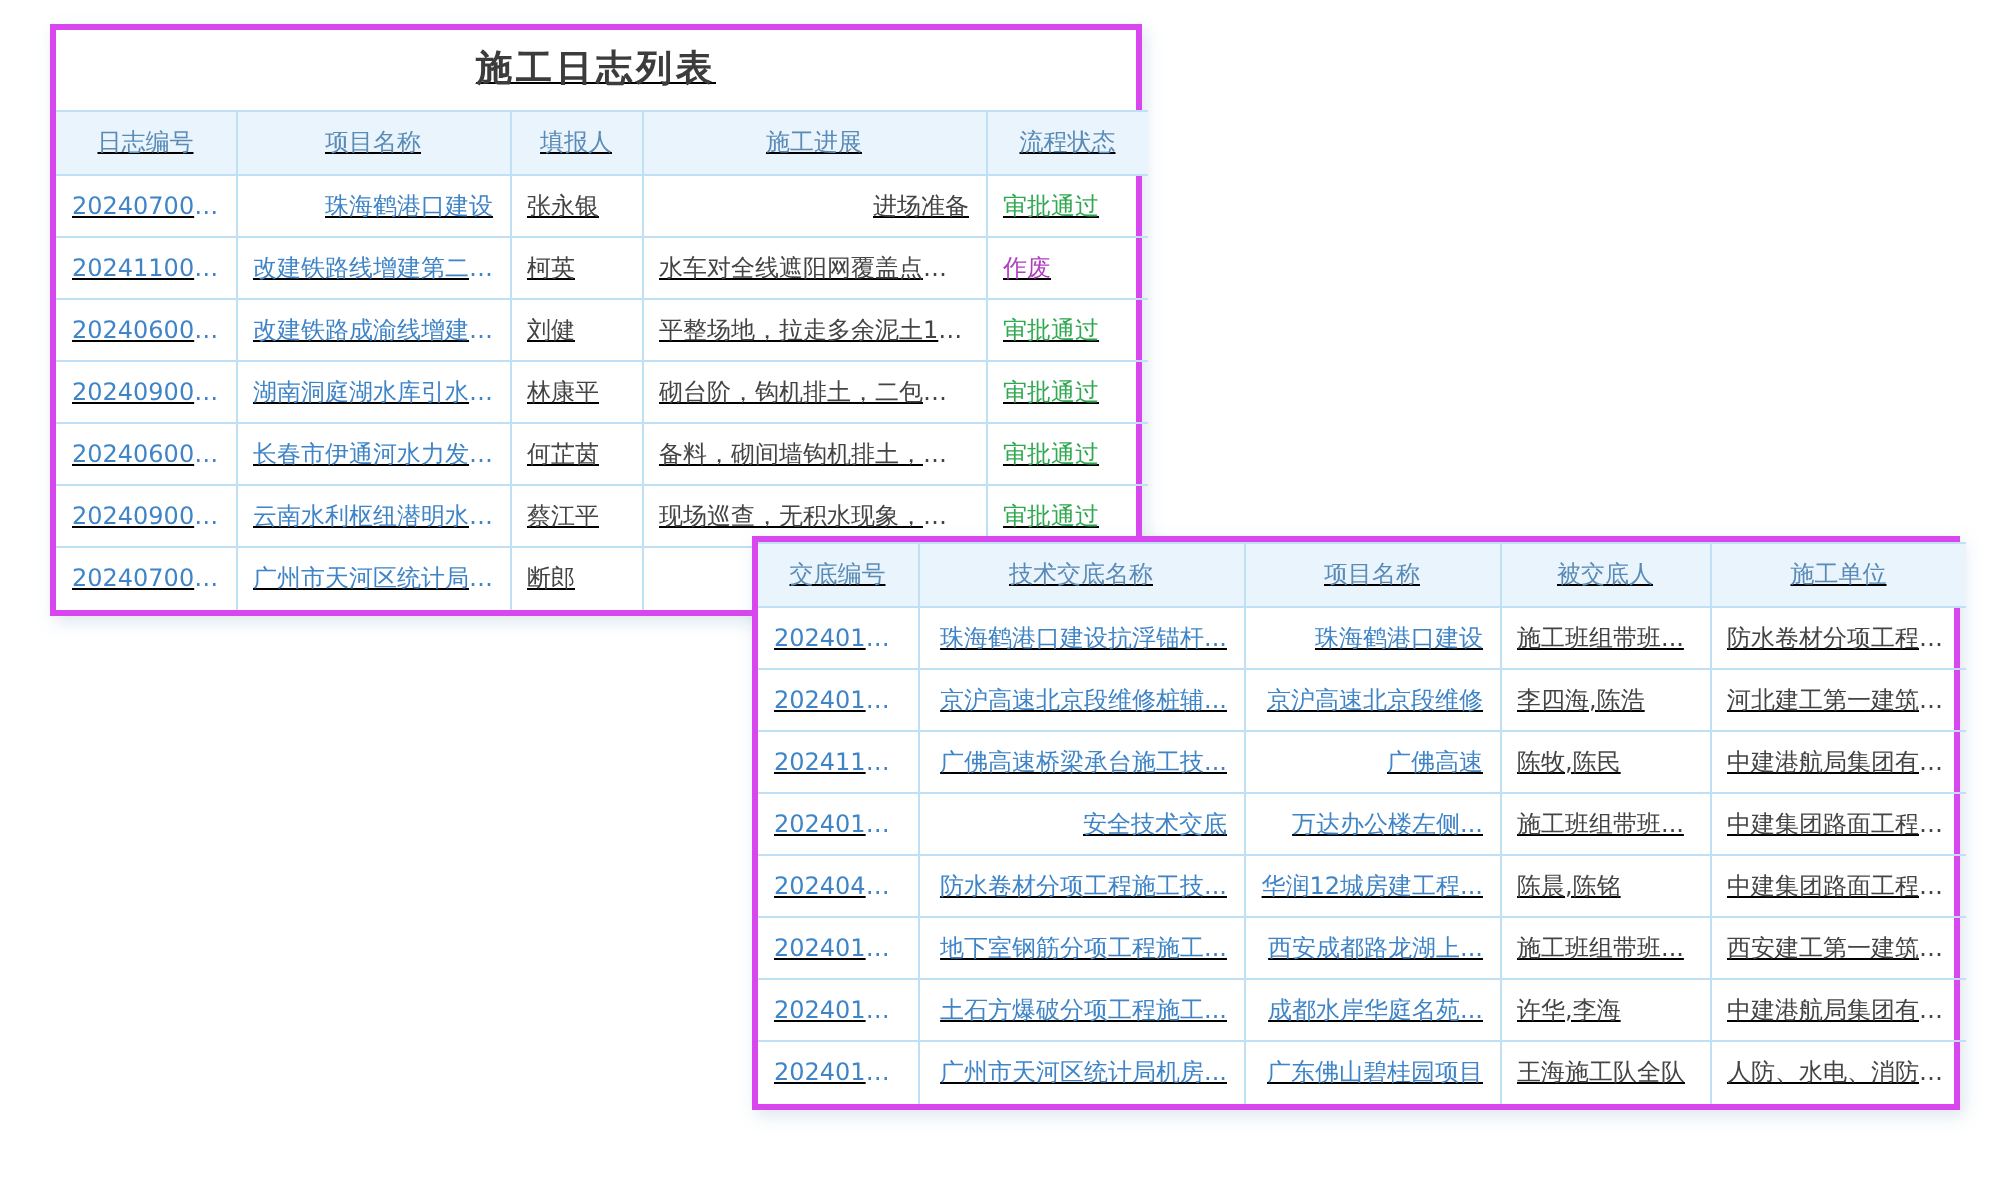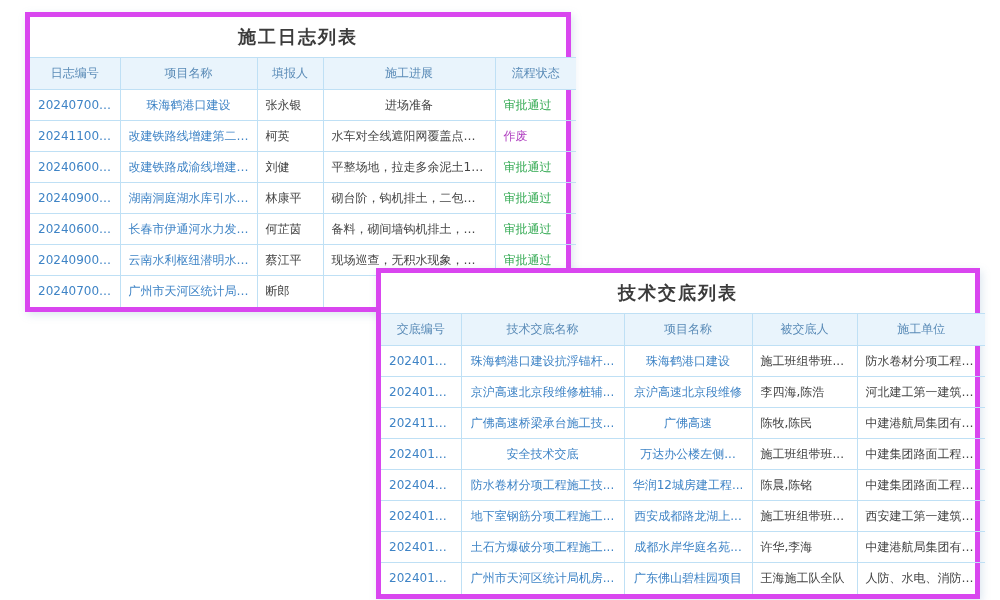--- a/index.html
+++ b/index.html
@@ -1,40 +1,40 @@
 <!DOCTYPE html>
 <html><head>
 <meta charset="utf-8">
 <style>
   * { margin:0; padding:0; box-sizing:border-box; }
   html,body { width:1000px; height:600px; background:#ffffff;
     font-family:"DejaVu Sans","Liberation Sans",sans-serif; }
   .stage { position:relative; width:1000px; height:600px; overflow:hidden; }
 
-  .panel { position:absolute; background:#ffffff; border:5px solid #d946ef;
-    box-shadow:2px 3px 8px rgba(120,160,195,.25); }
+  .panel { position:absolute; background:#ffffff; border:3px solid #d946ef;
+    box-shadow:2px 3px 8px rgba(120,160,195,.25);text-decoration:underline; }
   .panel-log { left:25px; top:12px; width:546px; z-index:1; }
   .panel-disclosure { left:376px; top:268px; width:604px; z-index:2; }
 
   .panel-title { height:40px; line-height:40px; text-align:center;
     font-size:18px; font-weight:bold; color:#3c3c3c; letter-spacing:2px;
     background:#ffffff; }
 
   table { width:100%; border-collapse:collapse; table-layout:fixed; font-size:12px; }
   th, td { border:1px solid #bfe0f5; padding:0 8px; overflow:hidden;
     white-space:nowrap; text-overflow:ellipsis; }
   th { height:32px; background:#e9f4fc; color:#5a8bb7; font-weight:normal;
     }
   td { height:31px; color:#444444; }
   tr > *:first-child { border-left:none; }
   tr > *:last-child  { border-right:none; }
   tbody tr:last-child td { border-bottom:none; }
 
   .ta-c { text-align:left; }
-  .ta-l { text-align:center; }
+  .ta-l { text-align:right; }
   .link { color:#3f84c6; cursor:pointer; }
   .status-approved { color:#2fa84f; }
   .status-void { color:#b03fc0; }
 </style>
 </head>
 <body>
 
 <div class="stage">
 
   <div class="panel panel-log">
@@ -104,21 +104,20 @@
           <td class="ta-l link">广州市天河区统计局机房...</td>
           <td class="ta-c">断郎</td>
           <td class="ta-l">钩机排土</td>
           <td class="ta-c"></td>
         </tr>
       </tbody>
     </table>
   </div>
 
   <div class="panel panel-disclosure">
-    <div class="panel-title">技术交底列表</div>
     <table>
       <colgroup>
           <col style="width:80px">
           <col style="width:163px">
           <col style="width:128px">
           <col style="width:105px">
           <col style="width:128px">
         </colgroup>
       <thead>
         <tr>

